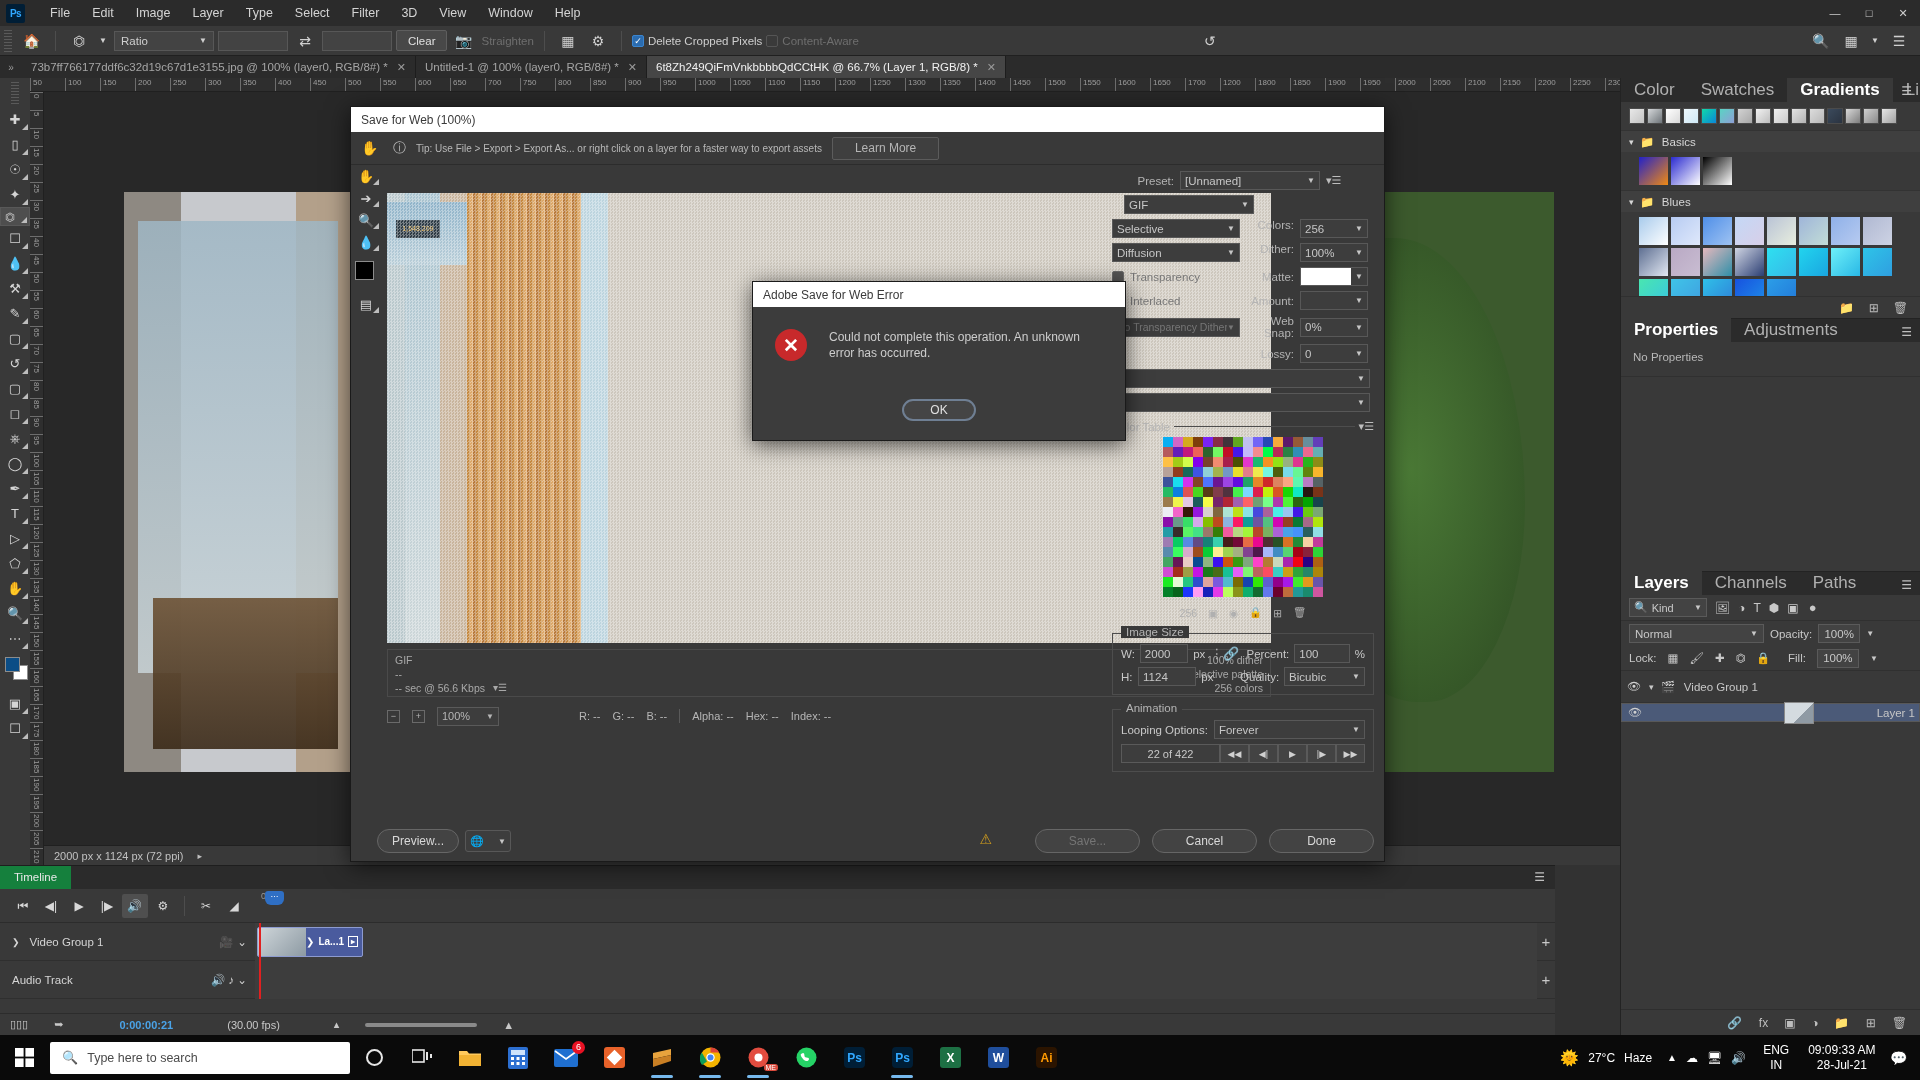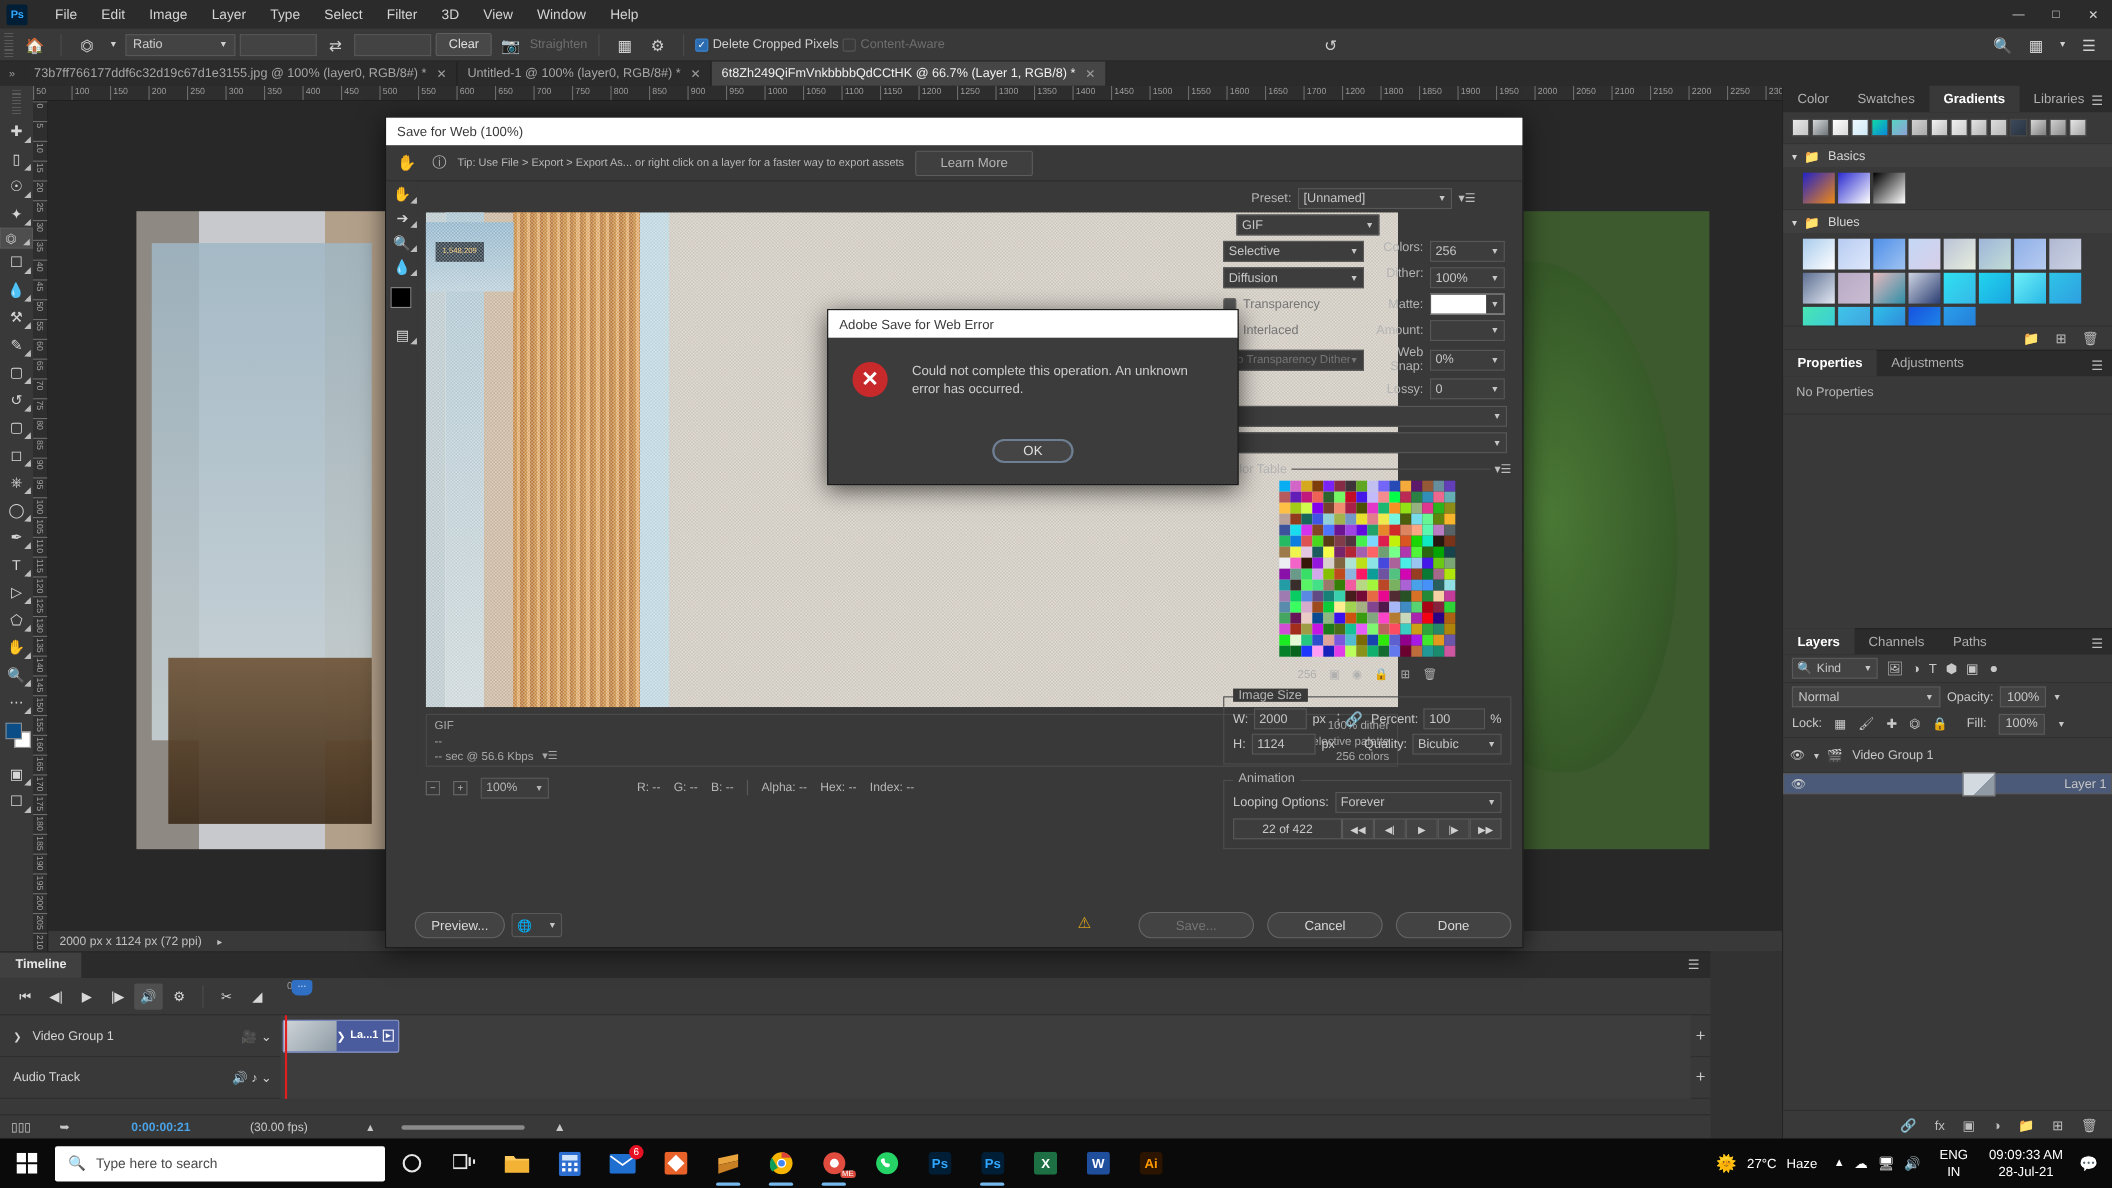--- a/index.html
+++ b/index.html
@@ -88,21 +88,21 @@
   .photo { position:absolute; left:80px; top:100px; width:1430px; height:580px; }
   .statusbar { position:absolute; left:44px; bottom:215px; right:300px; height:20px;
     background:#393939; border-top:1px solid #202020; display:flex;
     align-items:center; padding-left:10px; gap:14px; font-size:11px; color:#c0c0c0; }
 
   
   .timeline { position:absolute; left:0; bottom:45px; width:1555px; height:170px;
     background:#393939; border-top:1px solid #1e1e1e; }
   .tl-tabs { height:23px; background:#2b2b2b; display:flex; align-items:flex-end; }
   .tl-tab { padding:0 14px; height:23px; line-height:23px; font-size:11.5px;
-    background:#404040; color:#e8e8e8; font-weight:bold;text-align:right; }
+    background:#15803d; color:#e8e8e8; font-weight:normal;text-align:right; }
   .tl-tools { height:34px; display:flex; align-items:center; gap:2px;
     padding-left:10px; border-bottom:1px solid #2c2c2c; }
   .tl-btn { width:26px; height:24px; display:flex; align-items:center;
     justify-content:center; color:#d8d8d8; font-size:12px; }
   .tl-btn.on { background:#4f4f4f; border-radius:2px; }
   .tl-track { height:38px; display:flex; align-items:center; border-bottom:1px solid #2f2f2f; }
   .tl-name { width:255px; display:flex; align-items:center; gap:10px;
     padding-left:12px; font-size:11.5px; color:#d5d5d5; }
   .tl-lane { flex:1; height:38px; position:relative; background:#3d3d3d; }
   .clip { position:absolute; left:2px; top:4px; width:106px; height:30px;
@@ -115,21 +115,21 @@
     align-items:center; padding-left:10px; gap:26px; font-size:11px; }
   .playhead { position:absolute; top:0; bottom:0; width:2px; background:#e02020; }
 
   
   .dock { position:absolute; right:0; top:78px; width:300px; bottom:45px;
     background:#393939; border-left:1px solid #232323; }
   .dock-collapse { position:absolute; right:282px; top:78px; width:18px;
     color:#9d9d9d; font-size:9px; }
   .panel-tabs { height:24px; background:#2b2b2b; display:flex; align-items:flex-end;
     position:relative; }
-  .ptab { padding:0 13px; height:24px; line-height:24px; font-size:12px;
+  .ptab { padding:0 13px; height:24px; line-height:24px; font-size:17px;
     color:#b0b0b0;margin-top:36px; }
   .ptab.active { background:#393939; color:#fff; font-weight:bold; }
   .pmenu { position:absolute; right:8px; top:6px; color:#bfbfbf; font-size:12px; }
   .grad-strip { display:flex; gap:2px; padding:6px 8px; }
   .grad-strip div { width:16px; height:16px; border:1px solid #4b4b4b; }
   .grp-row { height:22px; display:flex; align-items:center; gap:7px;
     padding-left:8px; background:#3f3f3f; font-size:11.5px; color:#d6d6d6;
     border-top:1px solid #333; }
   .grad-grid { display:flex; flex-wrap:wrap; gap:3px; padding:5px 8px; }
   .grad-grid div { width:29px; height:28px; }

